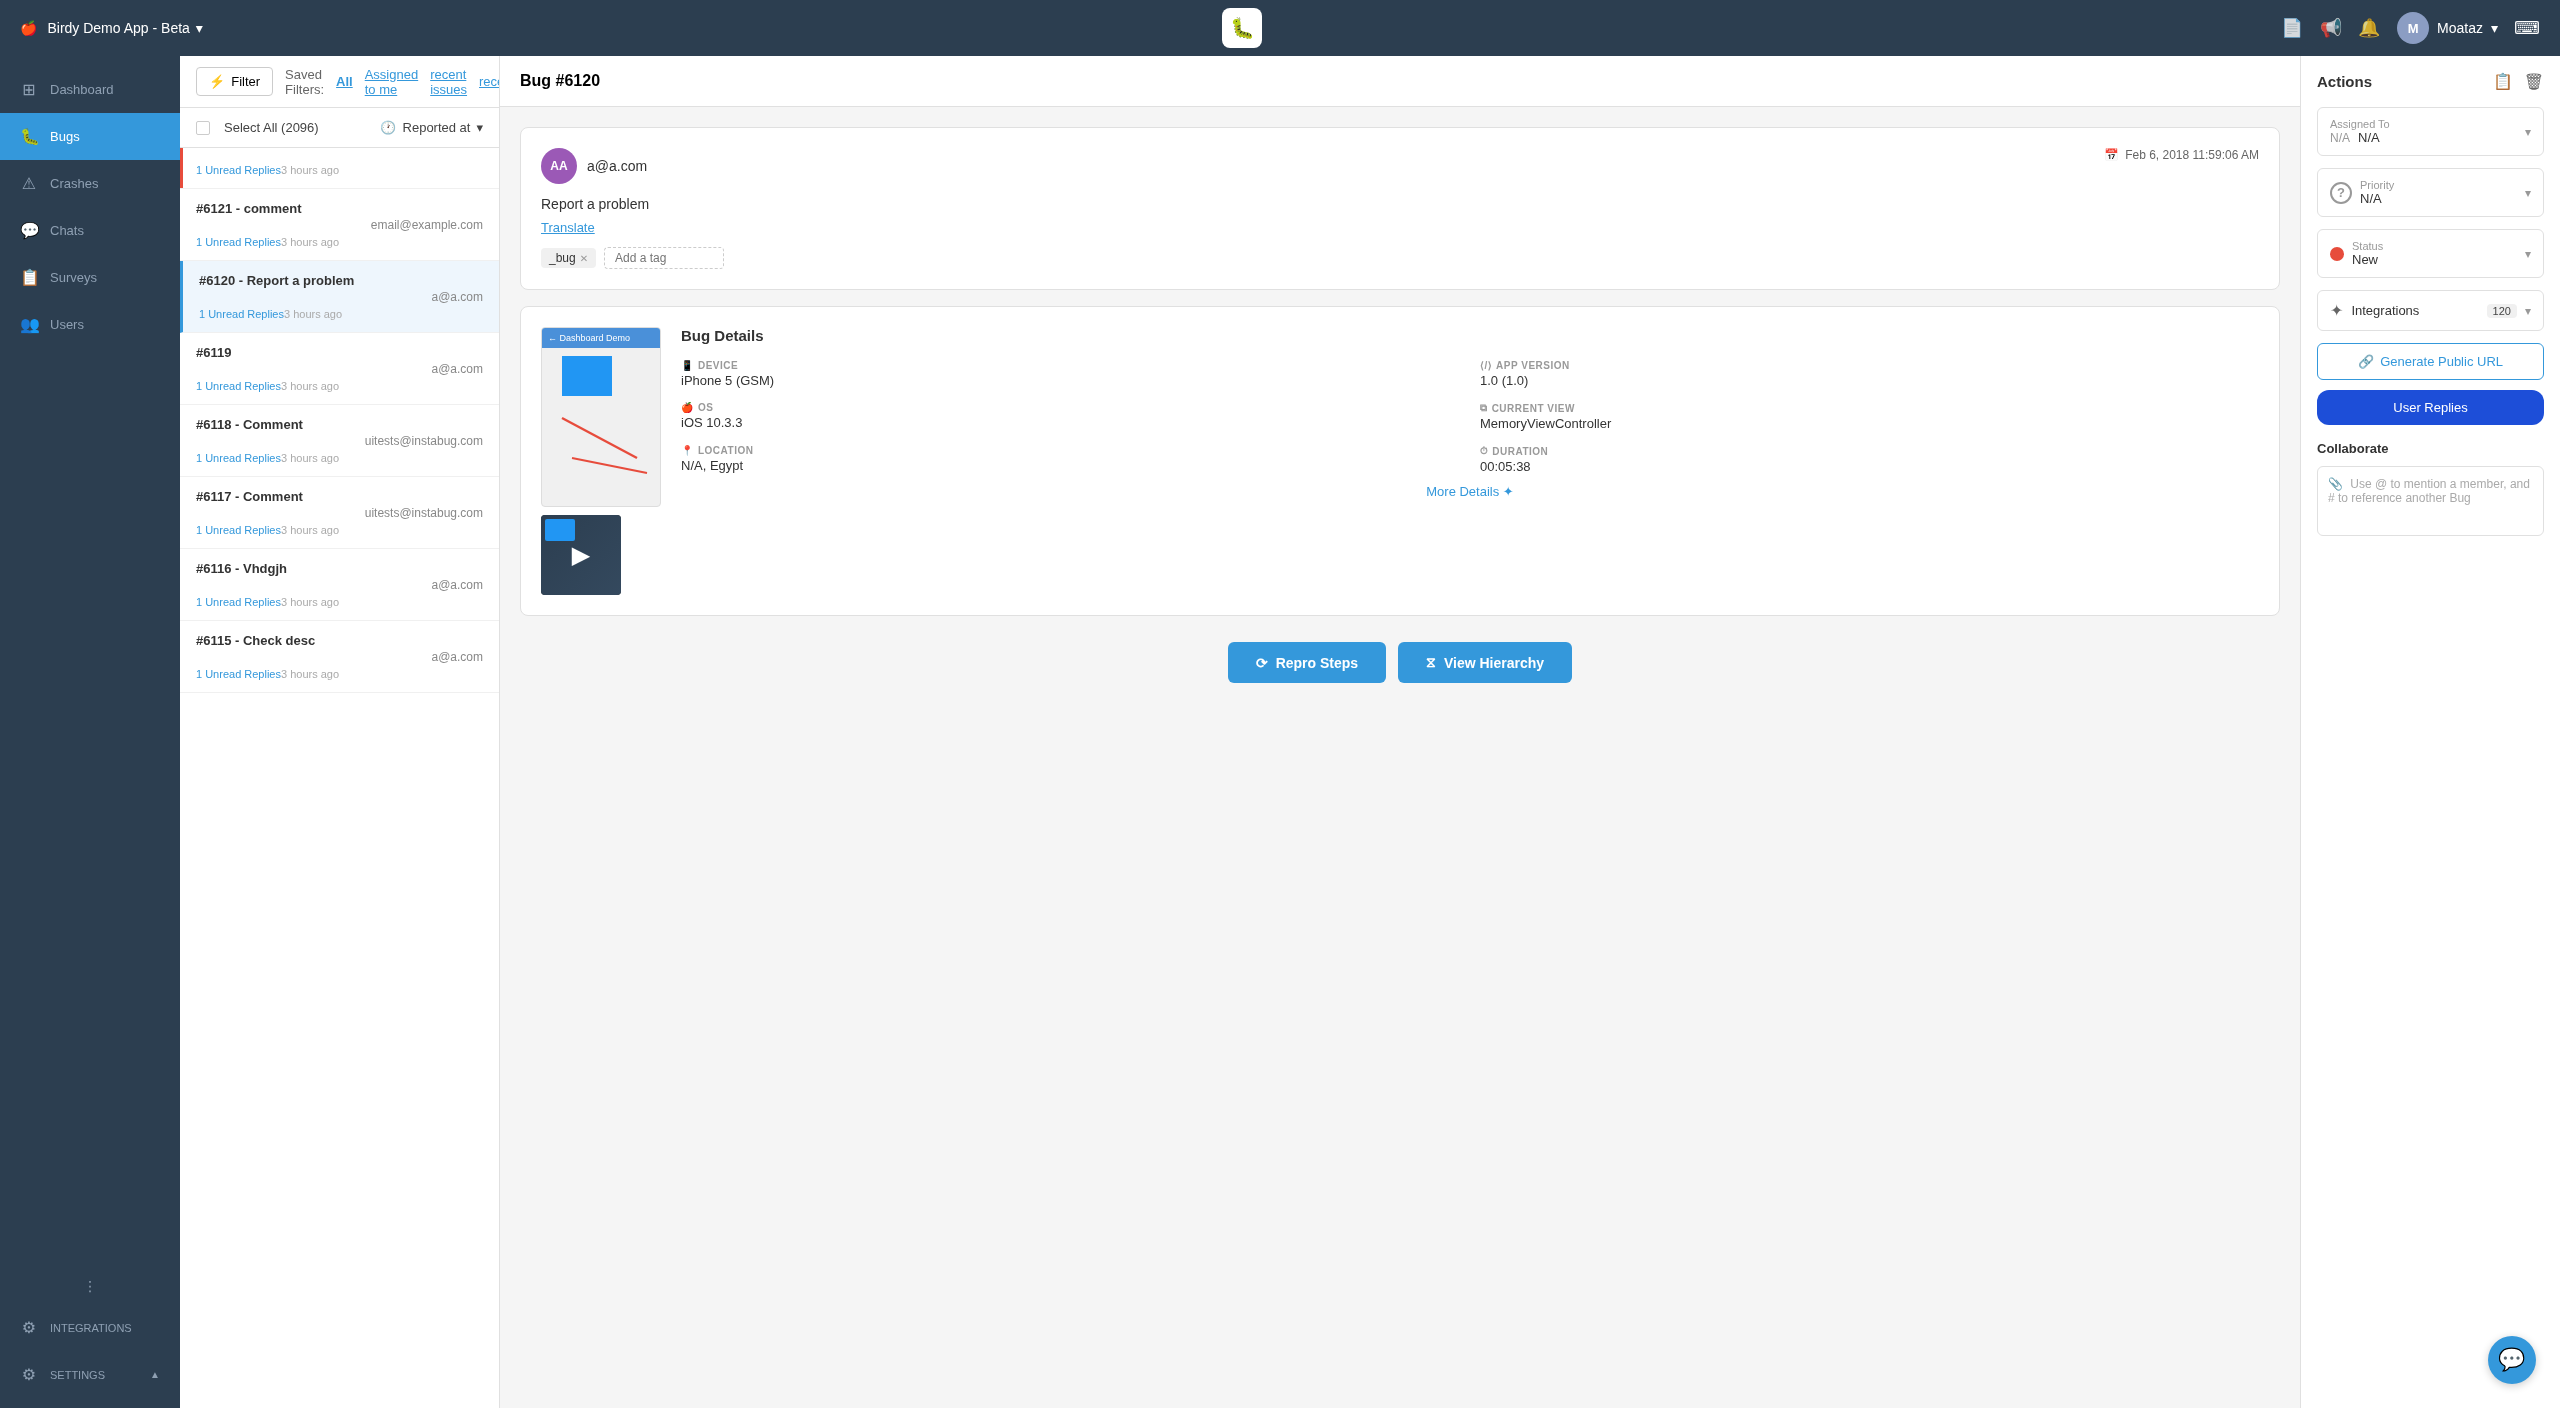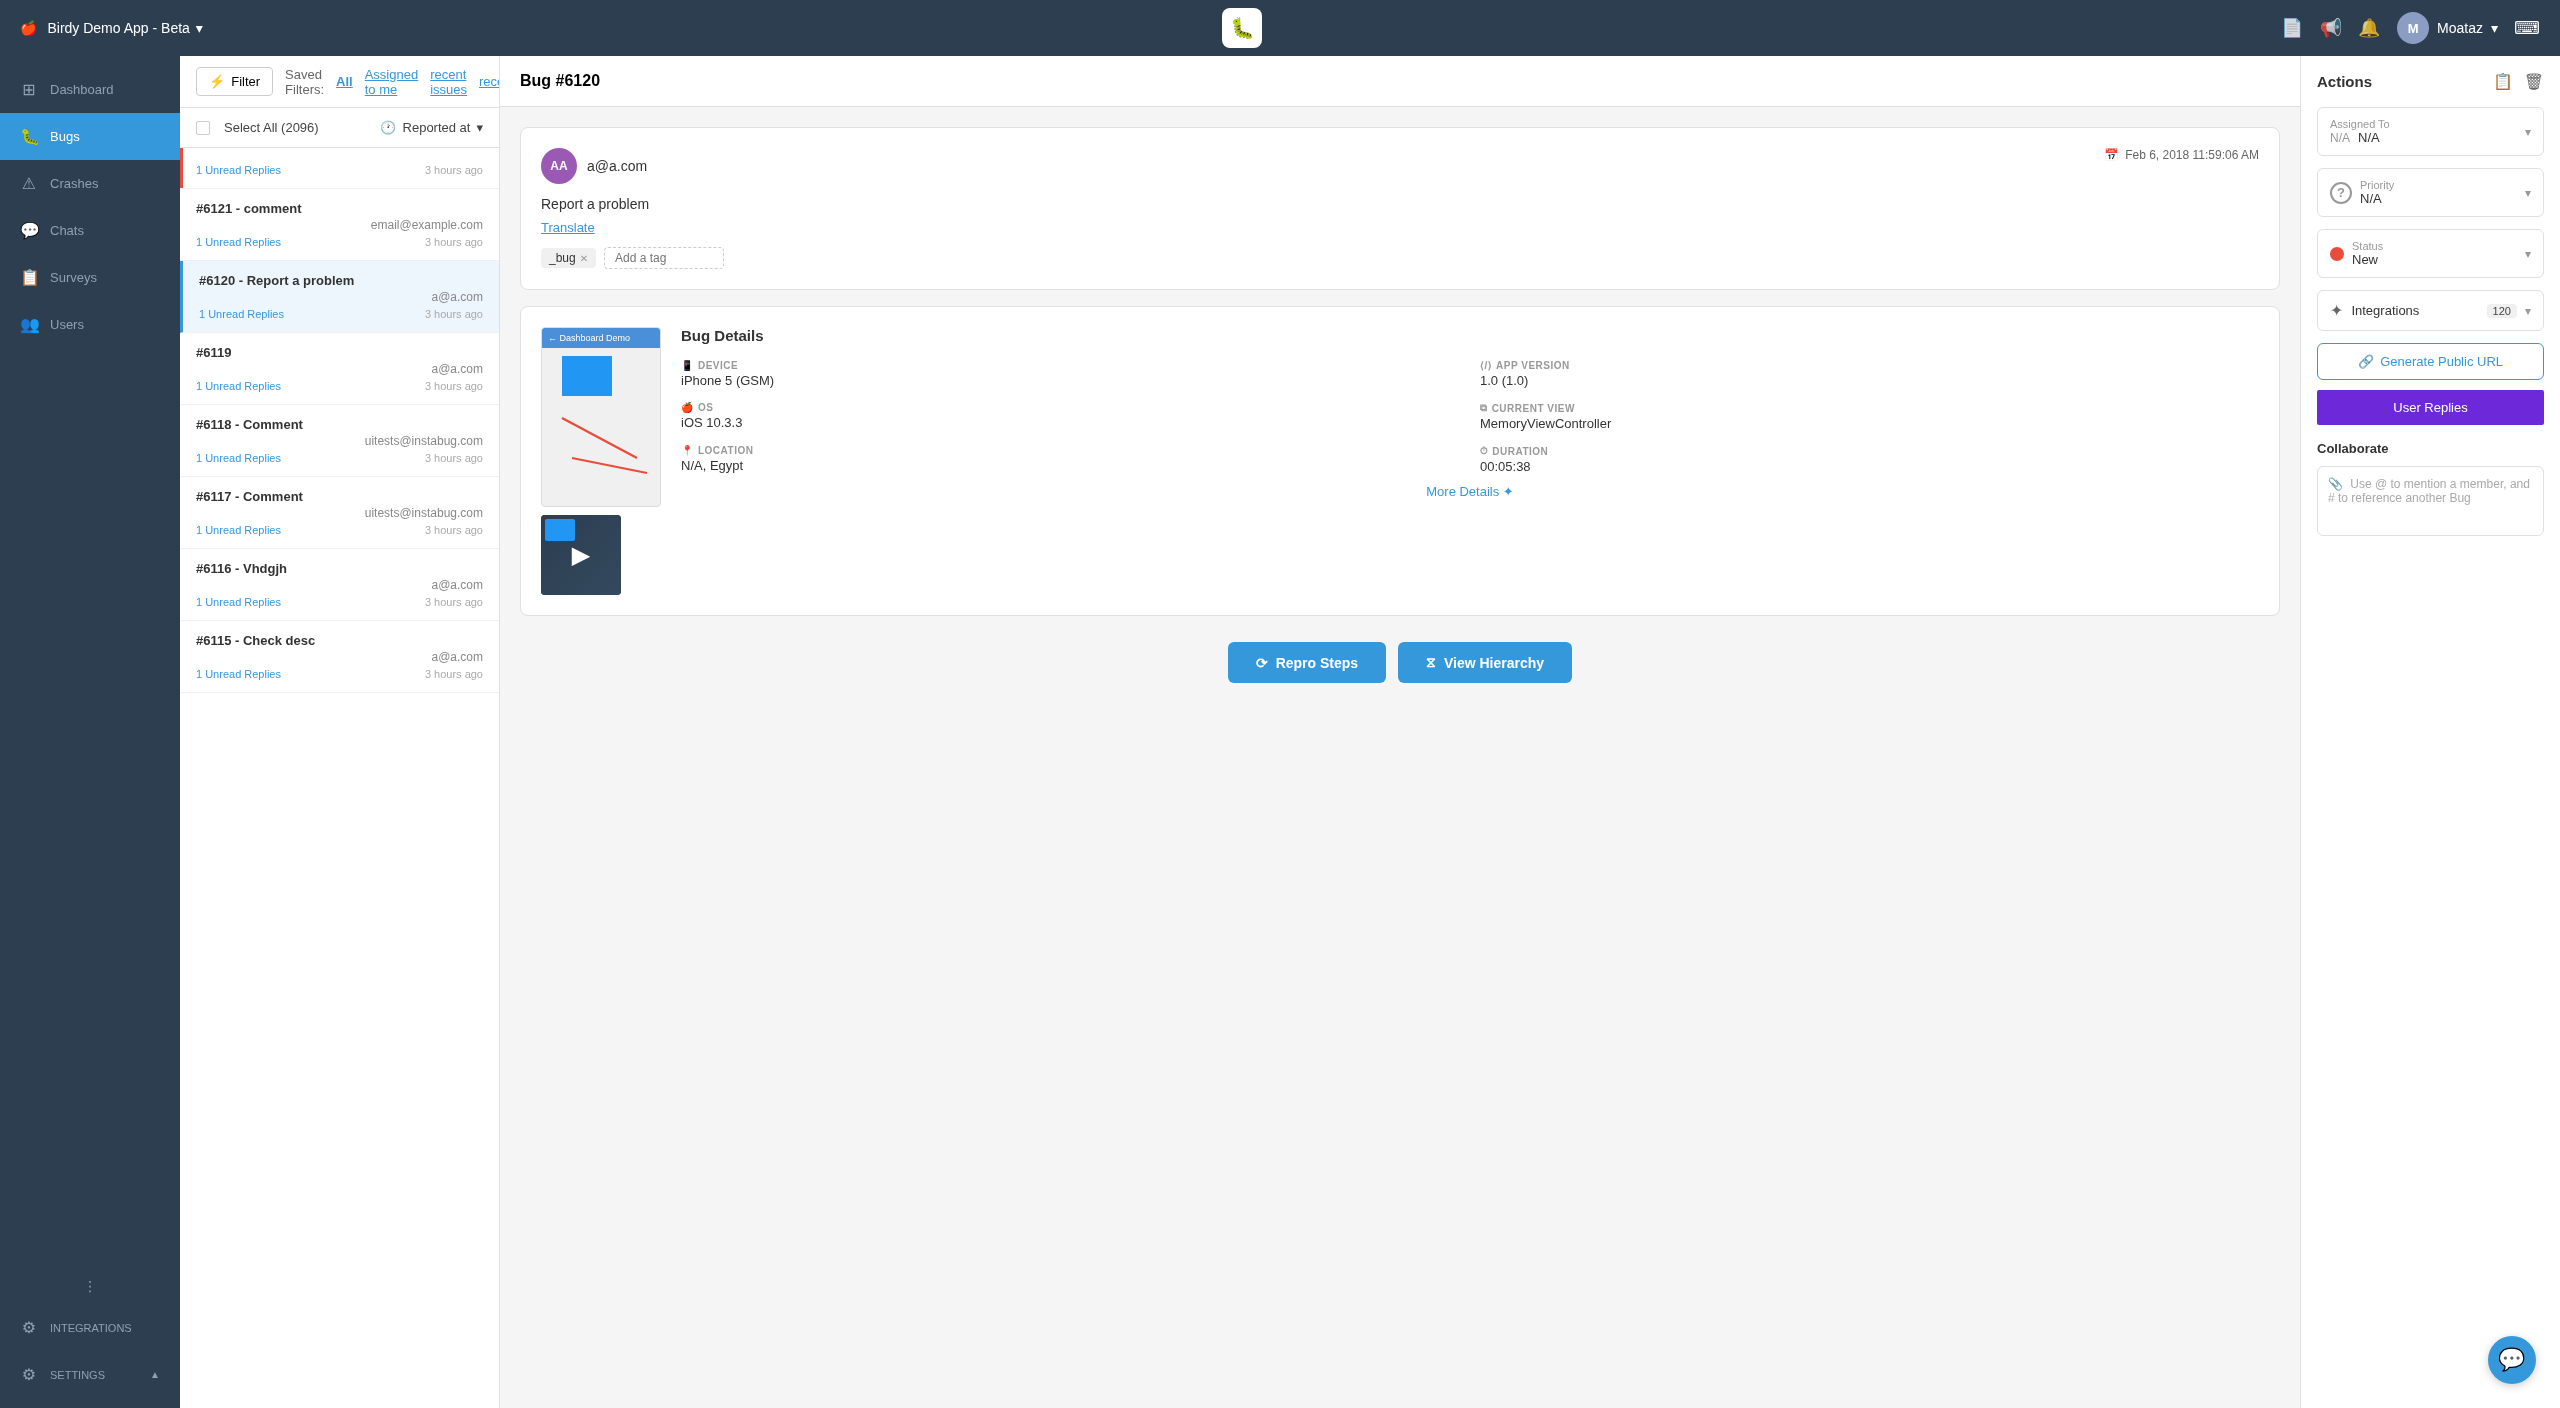--- a/index.html
+++ b/index.html
@@ -40,21 +40,21 @@
     .bug-list-panel { width: 320px; background: #fff; border-right: 1px solid #e0e0e0; display: flex; flex-direction: column; flex-shrink: 0; overflow: hidden; }
     .bug-list-header { display: flex; align-items: center; justify-content: space-between; padding: 12px 16px; border-bottom: 1px solid #e0e0e0; }
     .select-all { display: flex; align-items: center; gap: 8px; font-size: 13px; color: #444; cursor: pointer; }
     .reported-at { display: flex; align-items: center; gap: 6px; font-size: 13px; color: #444; cursor: pointer; }
     .bug-list { flex: 1; overflow-y: auto; }
     .bug-item { padding: 12px 16px; border-bottom: 1px solid #f0f0f0; cursor: pointer; position: relative; }
     .bug-item.active { background: #eef6fd; border-left: 3px solid #3498db; }
     .bug-item .unread-bar { position: absolute; left: 0; top: 0; bottom: 0; width: 3px; background: #e74c3c; }
     .bug-item-title { font-size: 13px; font-weight: 600; color: #333; margin-bottom: 2px; }
     .bug-item-email { font-size: 12px; color: #888; margin-bottom: 4px; text-align: right; }
-    .bug-item-footer { display: flex; align-items: center; justify-content: space-between; }
+    .bug-item-footer { display: flex; align-items: center; justify-content: flex-start; }
     .unread-label { font-size: 11px; color: #3498db; font-weight: 500; }
     .time-label { font-size: 11px; color: #aaa; }
     .checkbox { width: 14px; height: 14px; border: 1px solid #ccc; border-radius: 2px; display: inline-block; margin-right: 6px; }
 
     
     .bug-detail-panel { flex: 1; background: #f5f5f5; display: flex; flex-direction: column; overflow: hidden; }
     .bug-detail-header { background: #fff; padding: 16px 20px; border-bottom: 1px solid #e0e0e0; font-size: 16px; font-weight: 600; }
     .bug-detail-content { flex: 1; overflow-y: auto; padding: 20px; }
 
     
@@ -104,21 +104,21 @@
     .action-dropdown-label { font-size: 11px; color: #999; font-weight: 500; }
     .action-dropdown-value { font-size: 13px; color: #333; font-weight: 500; }
     .action-dropdown-icon { margin-left: auto; color: #999; font-size: 12px; }
 
     .status-dot { width: 14px; height: 14px; border-radius: 50%; background: #e74c3c; flex-shrink: 0; }
     .question-mark { width: 22px; height: 22px; border: 2px solid #999; border-radius: 50%; display: flex; align-items: center; justify-content: center; font-size: 13px; font-weight: bold; color: #999; flex-shrink: 0; }
     .integrations-icon { font-size: 16px; color: #666; }
     .integrations-badge { background: #f0f0f0; border-radius: 4px; padding: 1px 6px; font-size: 11px; color: #444; margin-left: 4px; }
 
     .generate-url-btn { width: 100%; border: 1px solid #3498db; border-radius: 6px; padding: 10px; font-size: 13px; color: #3498db; cursor: pointer; background: #fff; display: flex; align-items: center; justify-content: center; gap: 6px; margin-bottom: 10px; }
-    .user-replies-btn { width: 100%; background: #6d28d9; border-radius: 2px; padding: 10px; font-size: 13px; color: #fff; cursor: pointer; border: none; margin-bottom: 16px; font-weight: 500; }
+    .user-replies-btn { width: 100%; background: #1d4ed8; border-radius: 12px; padding: 10px; font-size: 13px; color: #fff; cursor: pointer; border: none; margin-bottom: 16px; font-weight: 500; }
 
     .collaborate-title { font-size: 13px; font-weight: 700; color: #333; margin-bottom: 10px; }
     .collaborate-input { border: 1px solid #e0e0e0; border-radius: 6px; padding: 10px; font-size: 12px; color: #aaa; min-height: 70px; width: 100%; cursor: text; }
 
     
     .floating-chat { position: fixed; bottom: 24px; right: 24px; width: 48px; height: 48px; background: #3498db; border-radius: 50%; display: flex; align-items: center; justify-content: center; color: #fff; font-size: 22px; cursor: pointer; box-shadow: 0 2px 8px rgba(0,0,0,0.2); z-index: 999; }
 
     
     ::-webkit-scrollbar { width: 6px; }
     ::-webkit-scrollbar-track { background: transparent; }

